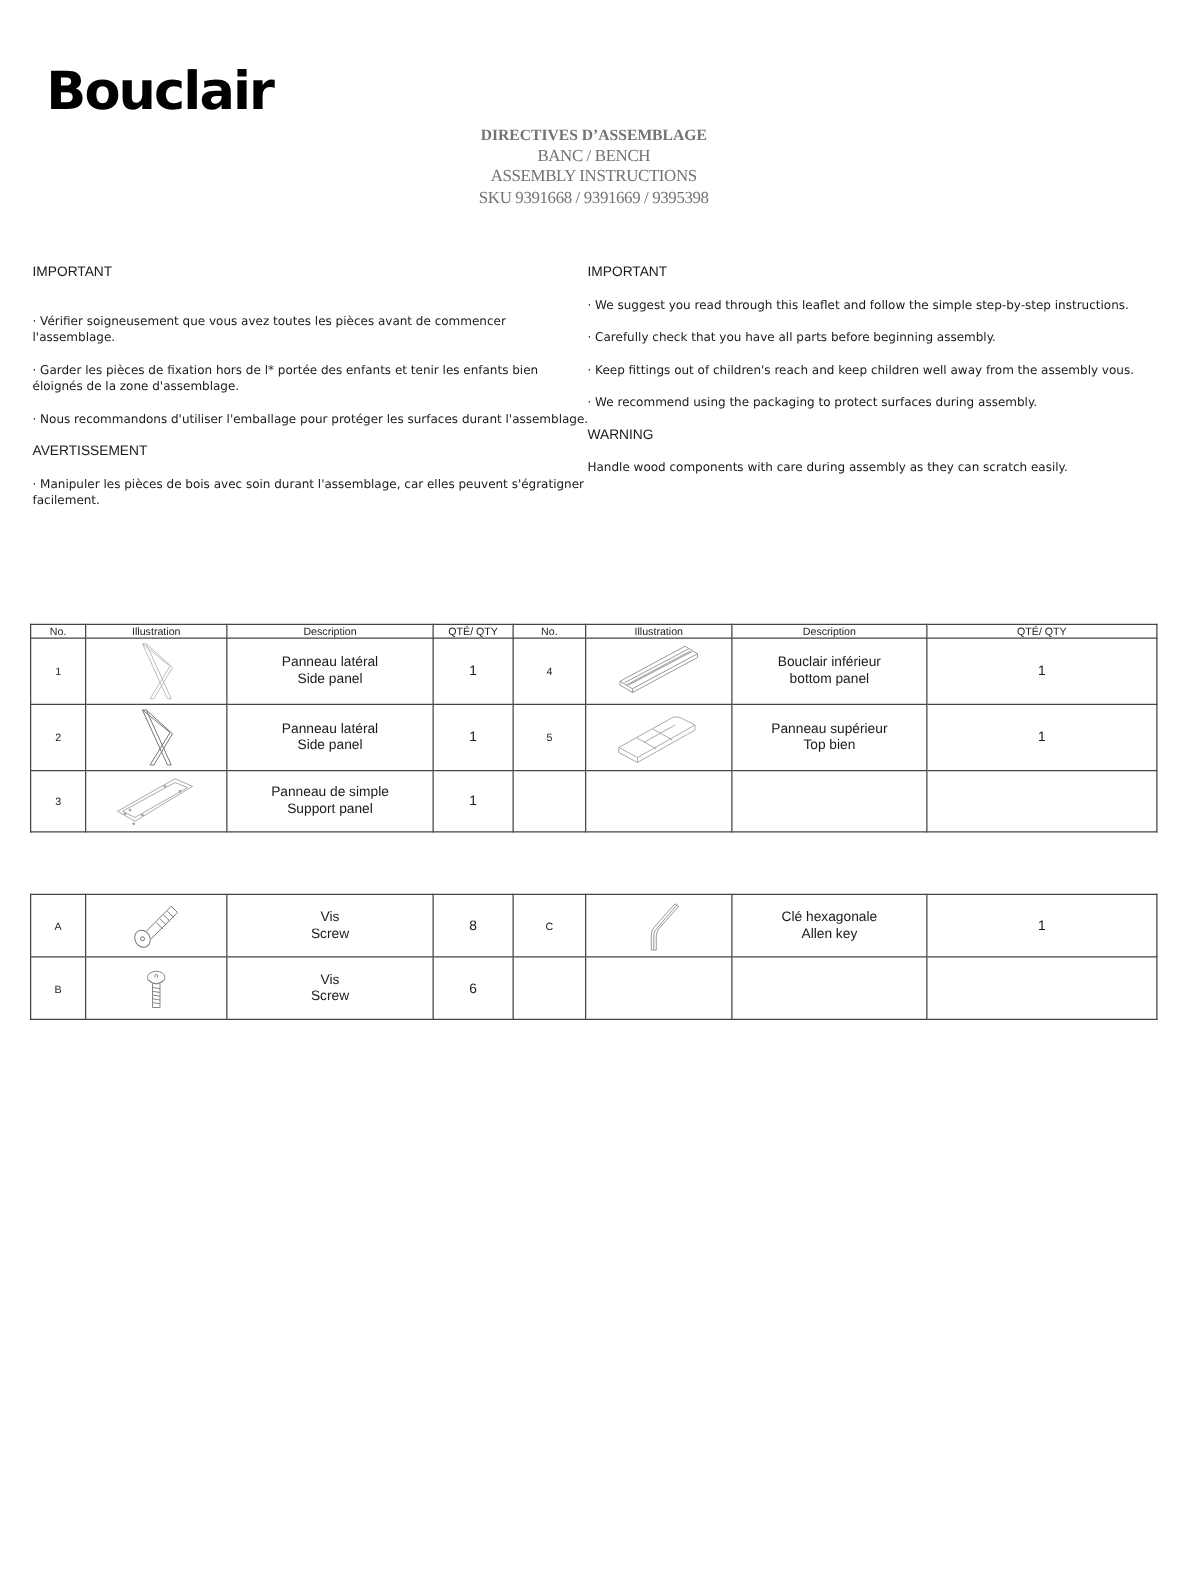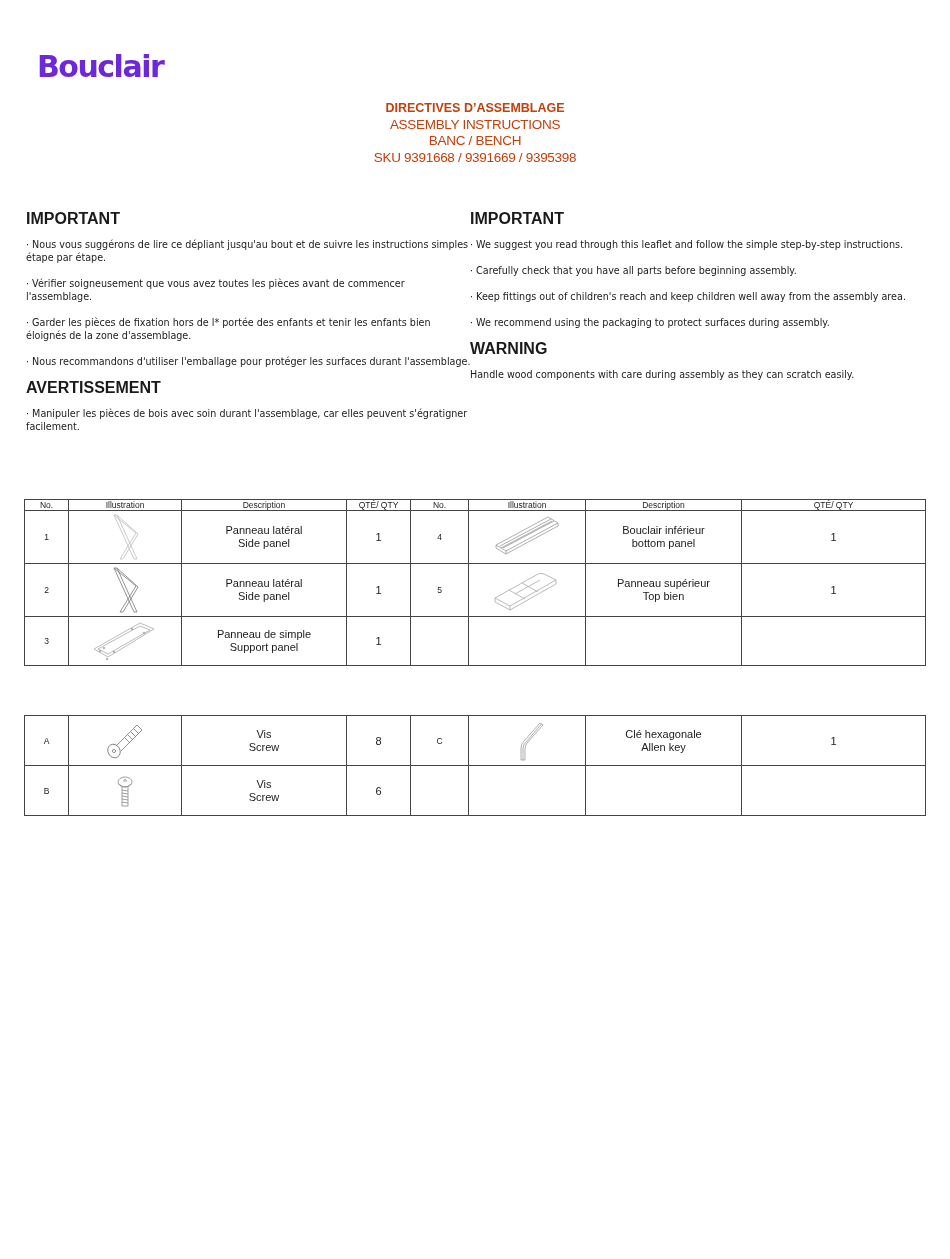--- a/index.html
+++ b/index.html
@@ -1,28 +1,28 @@
 <!DOCTYPE html>
 <html><head>
 <meta charset="utf-8">
 <style>
   html, body { margin: 0; padding: 0; background: #ffffff; }
   body { width: 950px; height: 1259px; position: relative; overflow: hidden;
          font-family: "Liberation Sans", sans-serif; color: #1a1a1a; }
   .logo { position: absolute; left: 37px; top: 52px; font-family: "DejaVu Sans", sans-serif;
-          font-weight: bold; font-size: 30px; letter-spacing: -1.5px; color: #6d28d9; line-height: 1; }
+          font-weight: bold; font-size: 42px; letter-spacing: -1.5px; color: #000000; line-height: 1; }
   .title-block { position: absolute; left: 300px; width: 350px; top: 100px; text-align: center; }
-  .title-block div { font-size: 13.5px; line-height: 16.5px; color: #c2410c; letter-spacing: -0.3px; }
+  .title-block div { font-size: 13.5px; line-height: 16.5px; color: #737373; letter-spacing: -0.3px; font-family: Liberation Serif, serif; }
   .title-block .t1 { font-weight: bold; font-size: 12.5px; letter-spacing: 0; }
   .col { position: absolute; top: 212px; font-family: "DejaVu Sans", sans-serif; font-size: 9.6px;
          line-height: 13px; color: #1a1a1a; }
   .col.fr { left: 26px; width: 445px; }
   .col.en { left: 470px; width: 460px; }
   .col p { margin: 0; }
-  .col .head { font-family: "Liberation Sans", sans-serif; font-size: 16px; font-weight: bold; }
+  .col .head { font-family: "Liberation Sans", sans-serif; font-size: 11px; }
   .col .gap13 { height: 13px; }
   table.parts { position: absolute; left: 24px; width: 901px; border-collapse: collapse;
                 table-layout: fixed; font-size: 10.5px; }
   table.parts td, table.parts th { border: 1px solid #444; text-align: center; vertical-align: middle;
                 padding: 0; margin-left: 16px; }
   table.parts th { font-weight: normal; font-size: 8.5px; height: 10px; line-height: 10px; color: #222; }
   table.parts td.no { font-size: 8.5px; }
   table.parts td.desc { font-size: 11px; line-height: 13px; }
   table.parts td.qty { font-size: 11px; }
   table.parts svg { display: block; margin: 0 auto; }
@@ -32,49 +32,48 @@
   #t1 tr.r3 td { height: 48px; }
   #t2 tr td { height: 49px; }
 </style>
 </head>
 <body>
 
 <div class="logo">Bouclair</div>
 
 <div class="title-block">
   <div class="t1">DIRECTIVES D’ASSEMBLAGE</div>
+  <div>BANC /  BENCH</div>
   <div>ASSEMBLY INSTRUCTIONS</div>
-  <div>BANC /  BENCH</div>
   <div>SKU 9391668 /  9391669 /  9395398</div>
 </div>
 
 <div class="col fr">
   <p class="head">IMPORTANT</p>
   <div class="gap13"></div>
-  <p>·  Nous vous suggérons de lire ce dépliant jusqu'au bout et de suivre les instructions simples étape par étape.</p>
   <div class="gap13"></div>
   <p>·  Vérifier soigneusement que vous avez toutes les pièces avant de commencer l'assemblage.</p>
   <div class="gap13"></div>
   <p>· Garder les pièces de fixation hors de l* portée des enfants et tenir les enfants bien éloignés de la zone d'assemblage.</p>
   <div class="gap13"></div>
   <p>· Nous recommandons d'utiliser l'emballage pour protéger les surfaces durant l'assemblage.</p>
   <div class="gap13"></div>
   <p class="head">AVERTISSEMENT</p>
   <div class="gap13"></div>
   <p>· Manipuler les pièces de bois avec soin durant l'assemblage, car elles peuvent s'égratigner facilement.</p>
 </div>
 
 <div class="col en">
   <p class="head">IMPORTANT</p>
   <div class="gap13"></div>
   <p>·  We suggest you read through this leaflet and follow the simple step-by-step instructions.</p>
   <div class="gap13"></div>
   <p>· Carefully check that you have all parts before beginning assembly.</p>
   <div class="gap13"></div>
-  <p>·  Keep fittings out of children's reach and keep children well away from the assembly area.</p>
+  <p>·  Keep fittings out of children's reach and keep children well away from the assembly vous.</p>
   <div class="gap13"></div>
   <p>·  We recommend using the packaging to protect surfaces during assembly.</p>
   <div class="gap13"></div>
   <p class="head">WARNING</p>
   <div class="gap13"></div>
   <p>Handle wood components with care during assembly as they can scratch easily.</p>
 </div>
 
 <table class="parts" id="t1">
   <colgroup>

